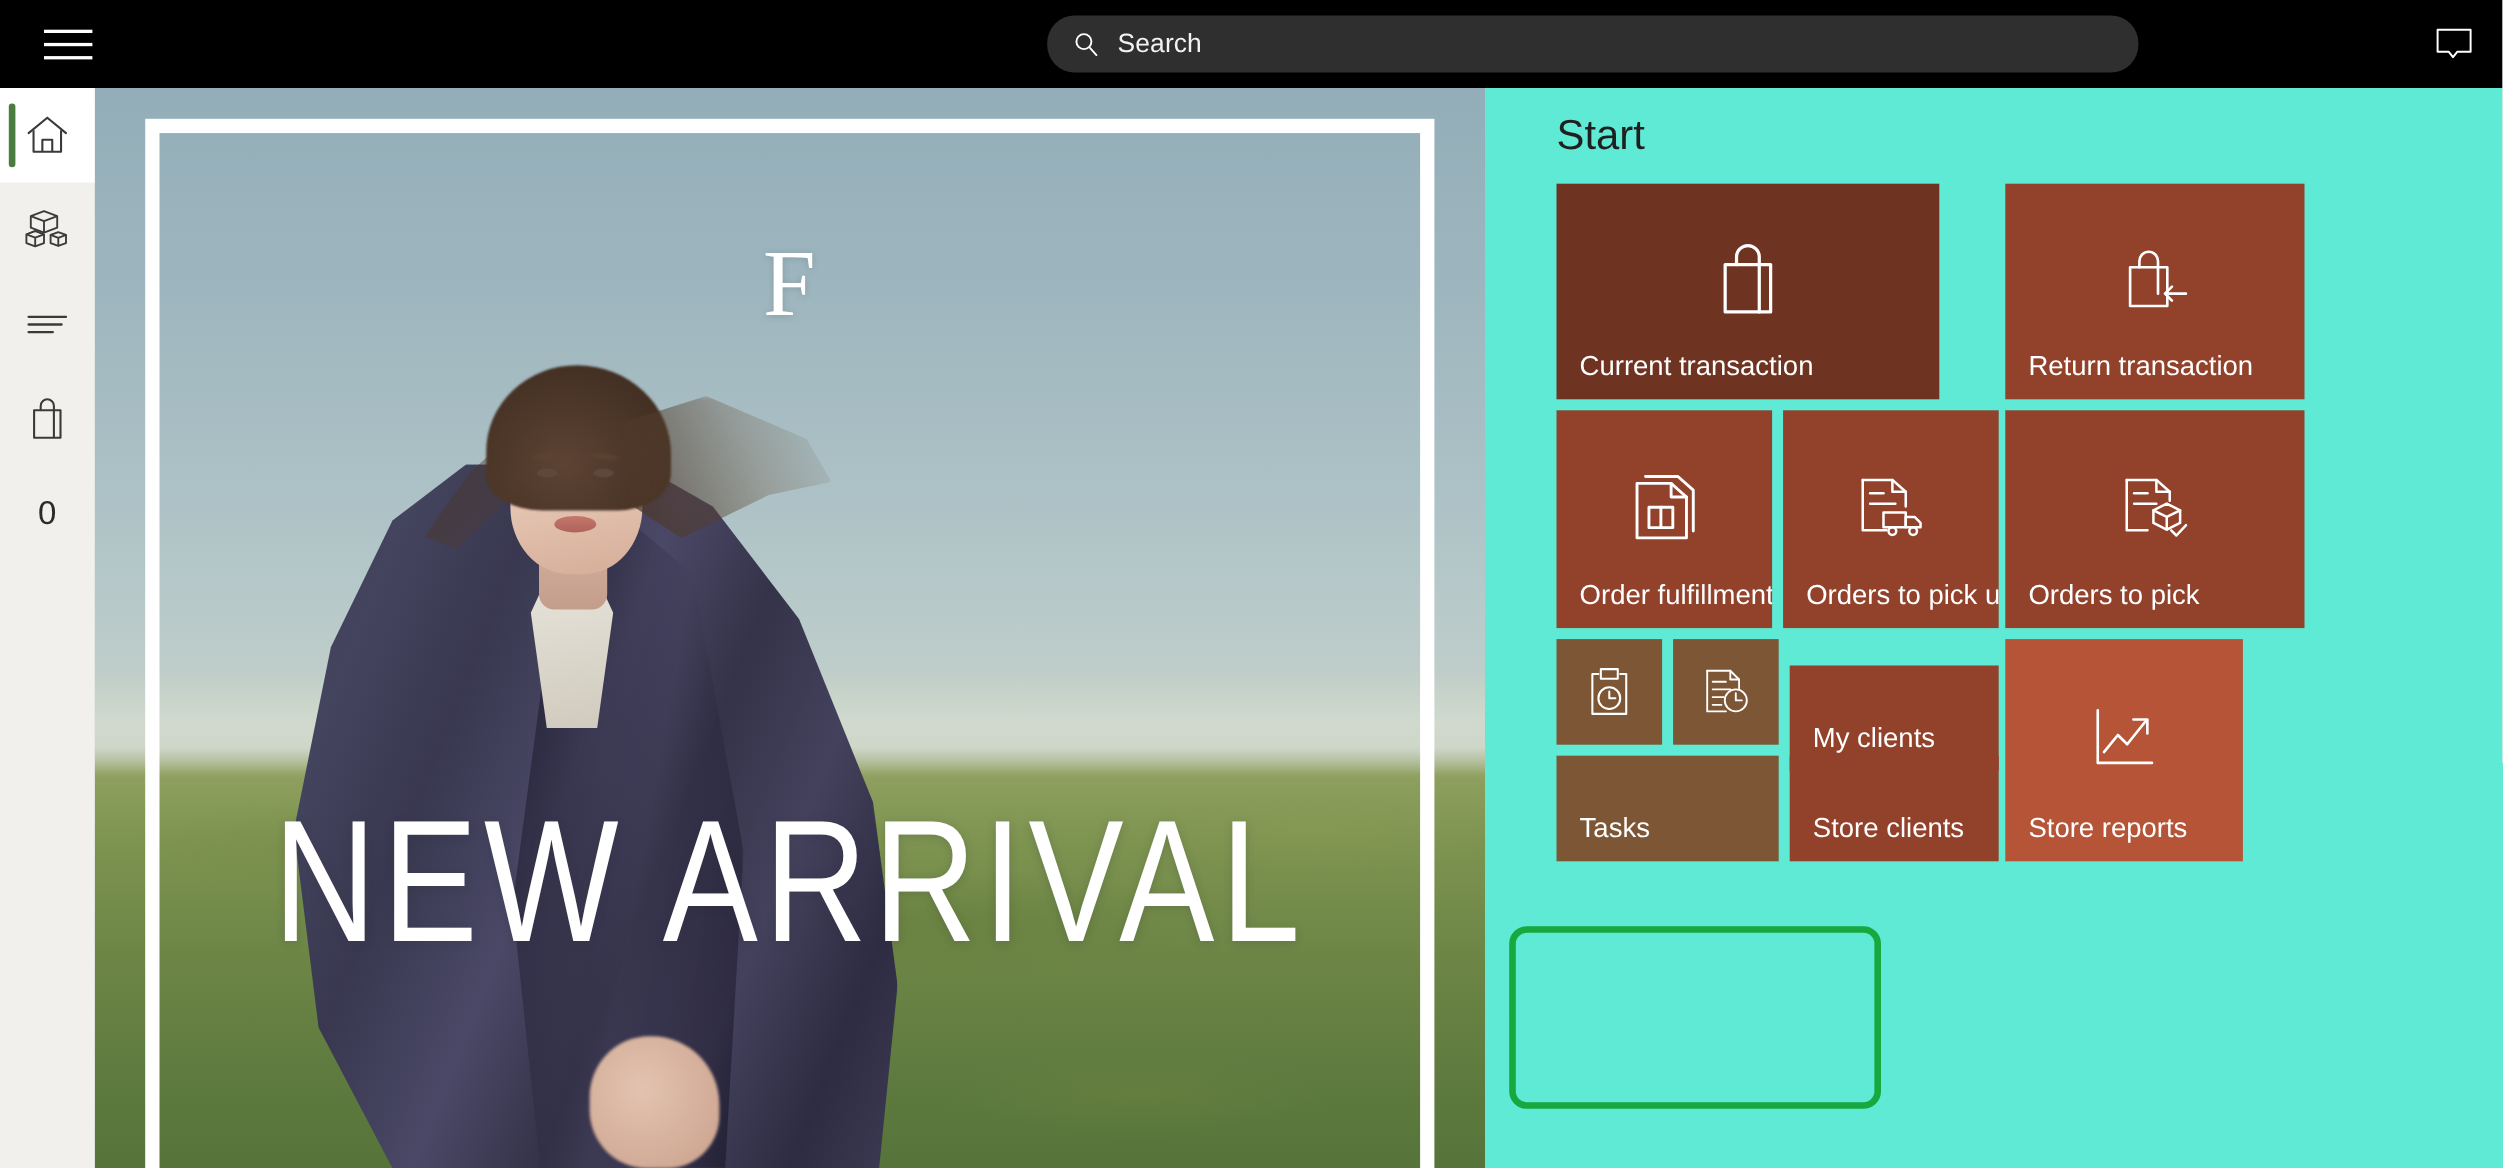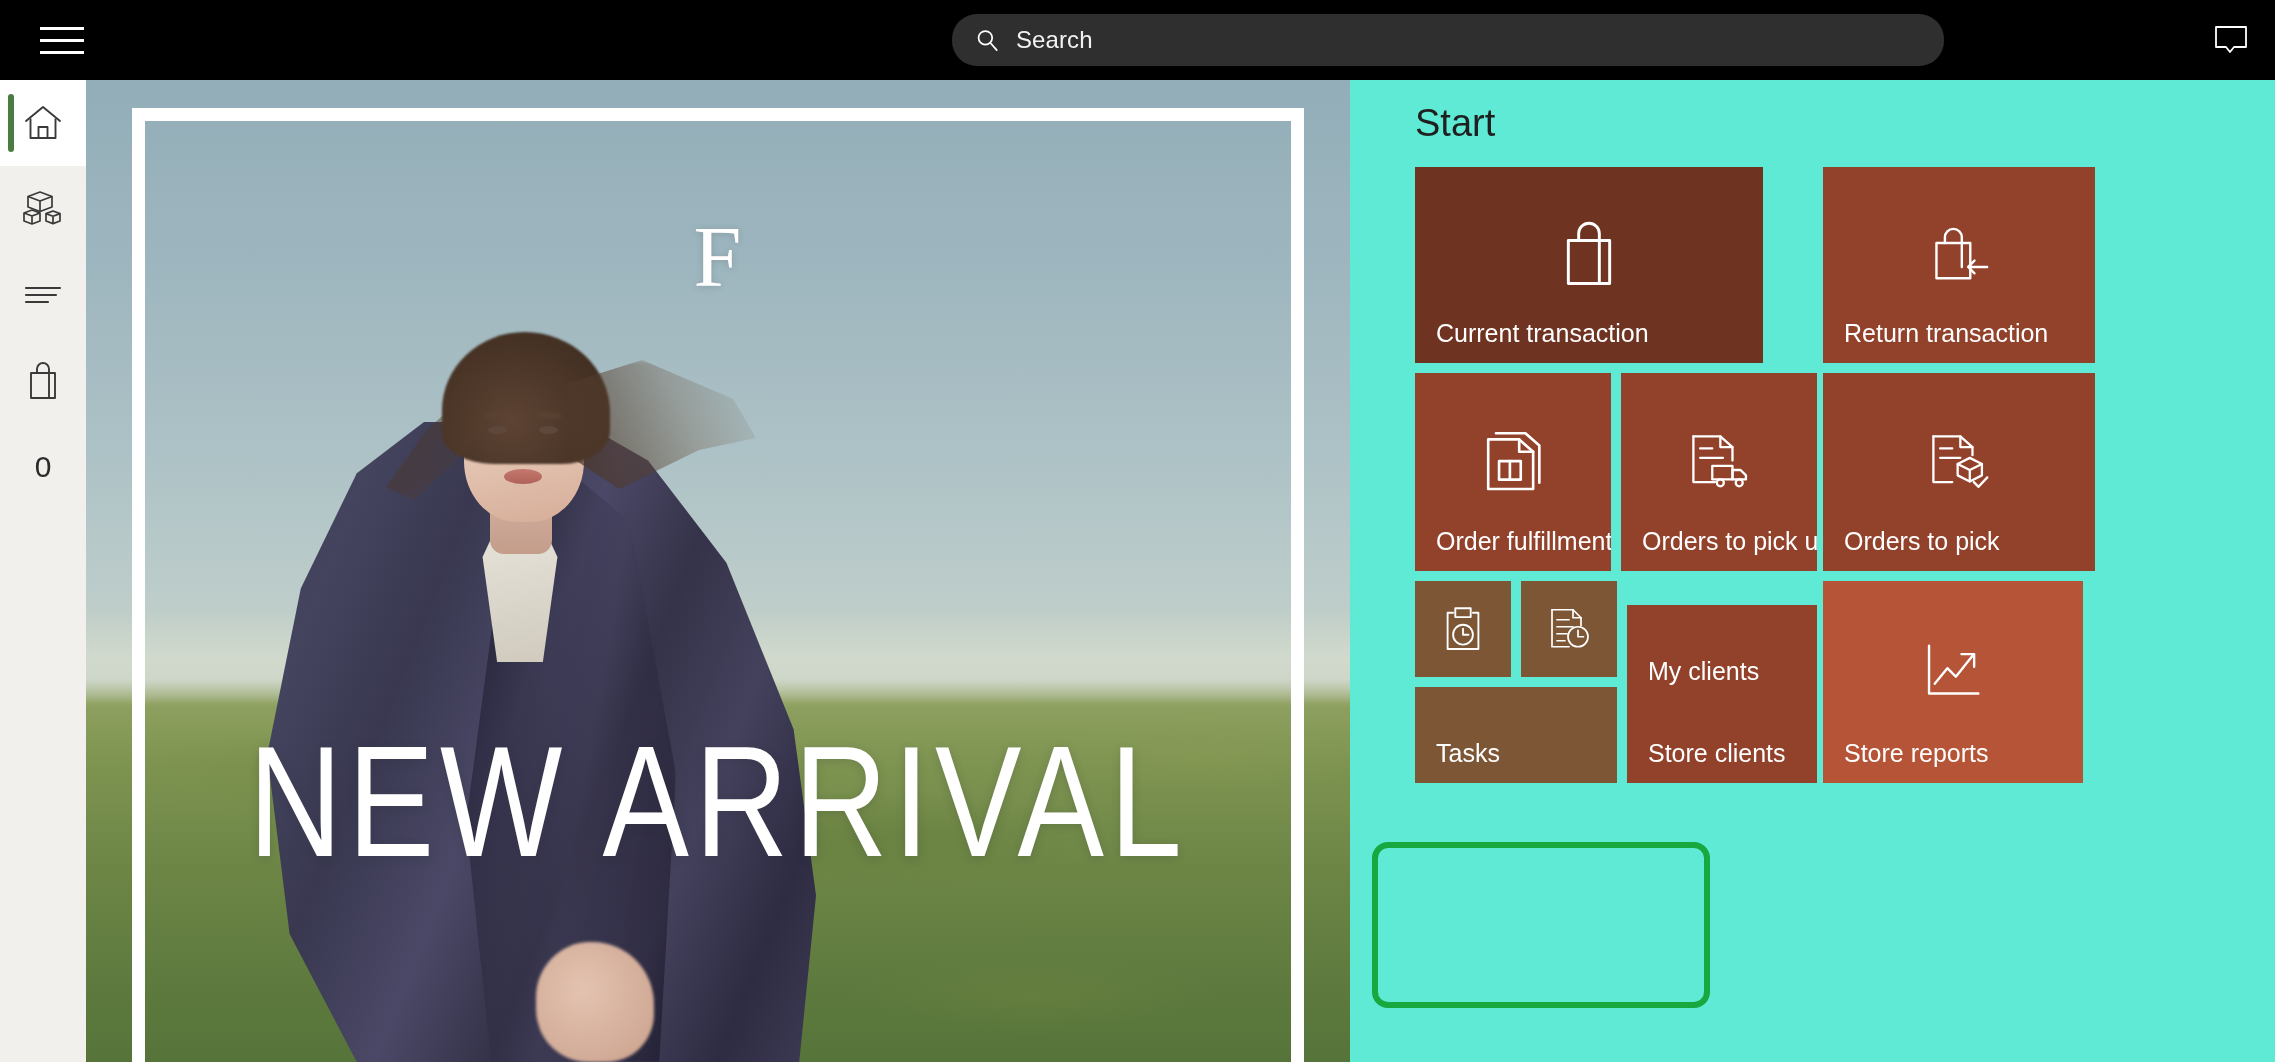--- a/index.html
+++ b/index.html
@@ -532,21 +532,21 @@
       <line x1="10" y1="27" x2="20" y2="27"></line>
               <line x1="10" y1="34" x2="18" y2="34"></line>
       <circle cx="31" cy="30" r="10"></circle>
               <path d="M31 23.5 V30 H36.5"></path>
             </svg>
           </div>
         </div>
         <div class="tile" style="left: 212px; top: 414px; width: 190px; height: 96px; background: rgb(146, 65, 43); margin-top: 24px;">
           <div class="tile-label">My clients</div>
         </div>
-        <div class="tile" style="left: 408px; top: 414px; width: 260px; height: 202px; background: rgb(181, 84, 55); text-align: center;">
+        <div class="tile" style="left: 408px; top: 414px; width: 216px; height: 202px; background: rgb(181, 84, 55); text-align: center;">
           <div class="tile-icon up">
             <svg width="62" height="62" viewBox="0 0 44 44" fill="none" stroke="#ffffff" stroke-width="1.7" stroke-linejoin="round" stroke-linecap="round">
       <path d="M5 4 V38 H40"></path>
       <path d="M9 31 L18 20 L24 26 L36 11"></path>
       <path d="M28 10 H37 V19"></path>
             </svg>
           </div>
           <div class="tile-label">Store reports</div>
         </div>
         <div class="tile" style="left: 0px; top: 520px; width: 202px; height: 96px; background: rgb(125, 86, 54);">

